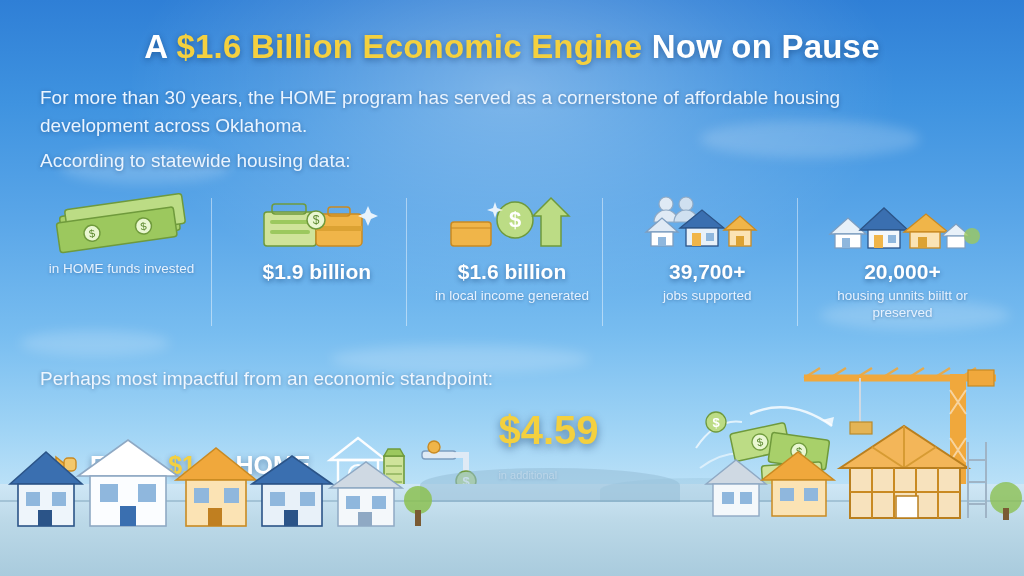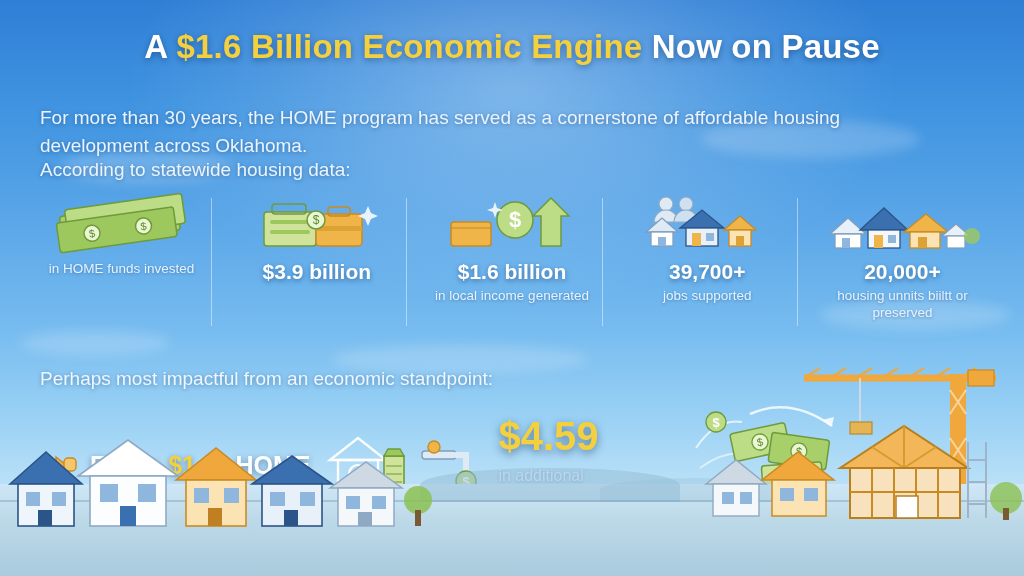--- a/index.html
+++ b/index.html
@@ -53,26 +53,25 @@
 
   .subcopy {
     position: absolute;
     left: 40px;
     top: 84px;
     width: 860px;
     font-size: 19px;
     line-height: 28px;
     color: #eaf4ff;
     text-shadow: 0 1px 4px rgba(0,40,90,0.40);
-    margin-top: 20px;
   }
   .leadin {
     position: absolute;
     left: 40px;
-    top: 159px;
+    top: 150px;
     font-size: 19px;
     color: #eaf4ff;
     text-shadow: 0 1px 4px rgba(0,40,90,0.40);
   }
 
   
   .stats {
     position: absolute;
     left: 24px;
     top: 190px;
@@ -153,24 +152,24 @@
     white-space: nowrap;
   }
   .ratio-amount {
     font-size: 40px;
     font-weight: bold;
     color: #f4d03f;
     text-shadow: 0 3px 8px rgba(0,40,90,0.5);
     line-height: 40px;
   }
   .ratio-sub {
-    font-size: 16px;
+    font-size: 11px;
     color: #eaf4ff;
     line-height: 19px;
-    margin-top: 10px;
+    margin-top: 16px;
     text-shadow: 0 1px 3px rgba(0,40,90,0.35);
   }
 
   
   .ground {
     position: absolute;
     left: 0;
     bottom: 0;
     width: 100%;
     height: 92px;
@@ -239,21 +238,21 @@
           <rect x="28" y="30" width="40" height="4" rx="2" fill="#9cc85e"></rect>
           <rect x="28" y="40" width="40" height="4" rx="2" fill="#9cc85e"></rect>
           <rect x="74" y="24" width="46" height="32" rx="4" fill="#f0b549" stroke="#c98a22" stroke-width="1.5"></rect>
           <rect x="86" y="17" width="22" height="9" rx="3" fill="none" stroke="#c98a22" stroke-width="1.5"></rect>
           <rect x="74" y="36" width="46" height="5" fill="#dca233"></rect>
           <circle cx="74" cy="30" r="9" fill="#eaf7d2" stroke="#6f9a3c" stroke-width="1.5"></circle>
           <text x="74" y="34" font-size="12" text-anchor="middle" fill="#5d8a30" font-family="Liberation Sans, sans-serif">$</text>
           <path d="M126 16 l3 7 7 3 -7 3 -3 7 -3 -7 -7 -3 7 -3 z" fill="#ffffff" opacity="0.85"></path>
         </svg>
       </div>
-      <div class="stat-value">$3.9 billion</div>
+      <div class="stat-value">$1.9 billion</div>
     </div>
 
     <div class="stat">
       <div class="stat-icon">
         <svg width="150" height="62" viewBox="0 0 150 62">
           <rect x="14" y="32" width="40" height="24" rx="3" fill="#f0b549" stroke="#c98a22" stroke-width="1.5"></rect>
           <path d="M14 38 h40" stroke="#c98a22" stroke-width="1.2"></path>
           <circle cx="78" cy="30" r="18" fill="#bcdc85" stroke="#6f9a3c" stroke-width="1.5"></circle>
           <text x="78" y="37" font-size="22" text-anchor="middle" fill="#ffffff" font-family="Liberation Sans, sans-serif" font-weight="bold">$</text>
           <path d="M104 56 L104 26 L96 26 L114 8 L132 26 L124 26 L124 56 Z" fill="#bcdc85" stroke="#6f9a3c" stroke-width="1.5"></path>

